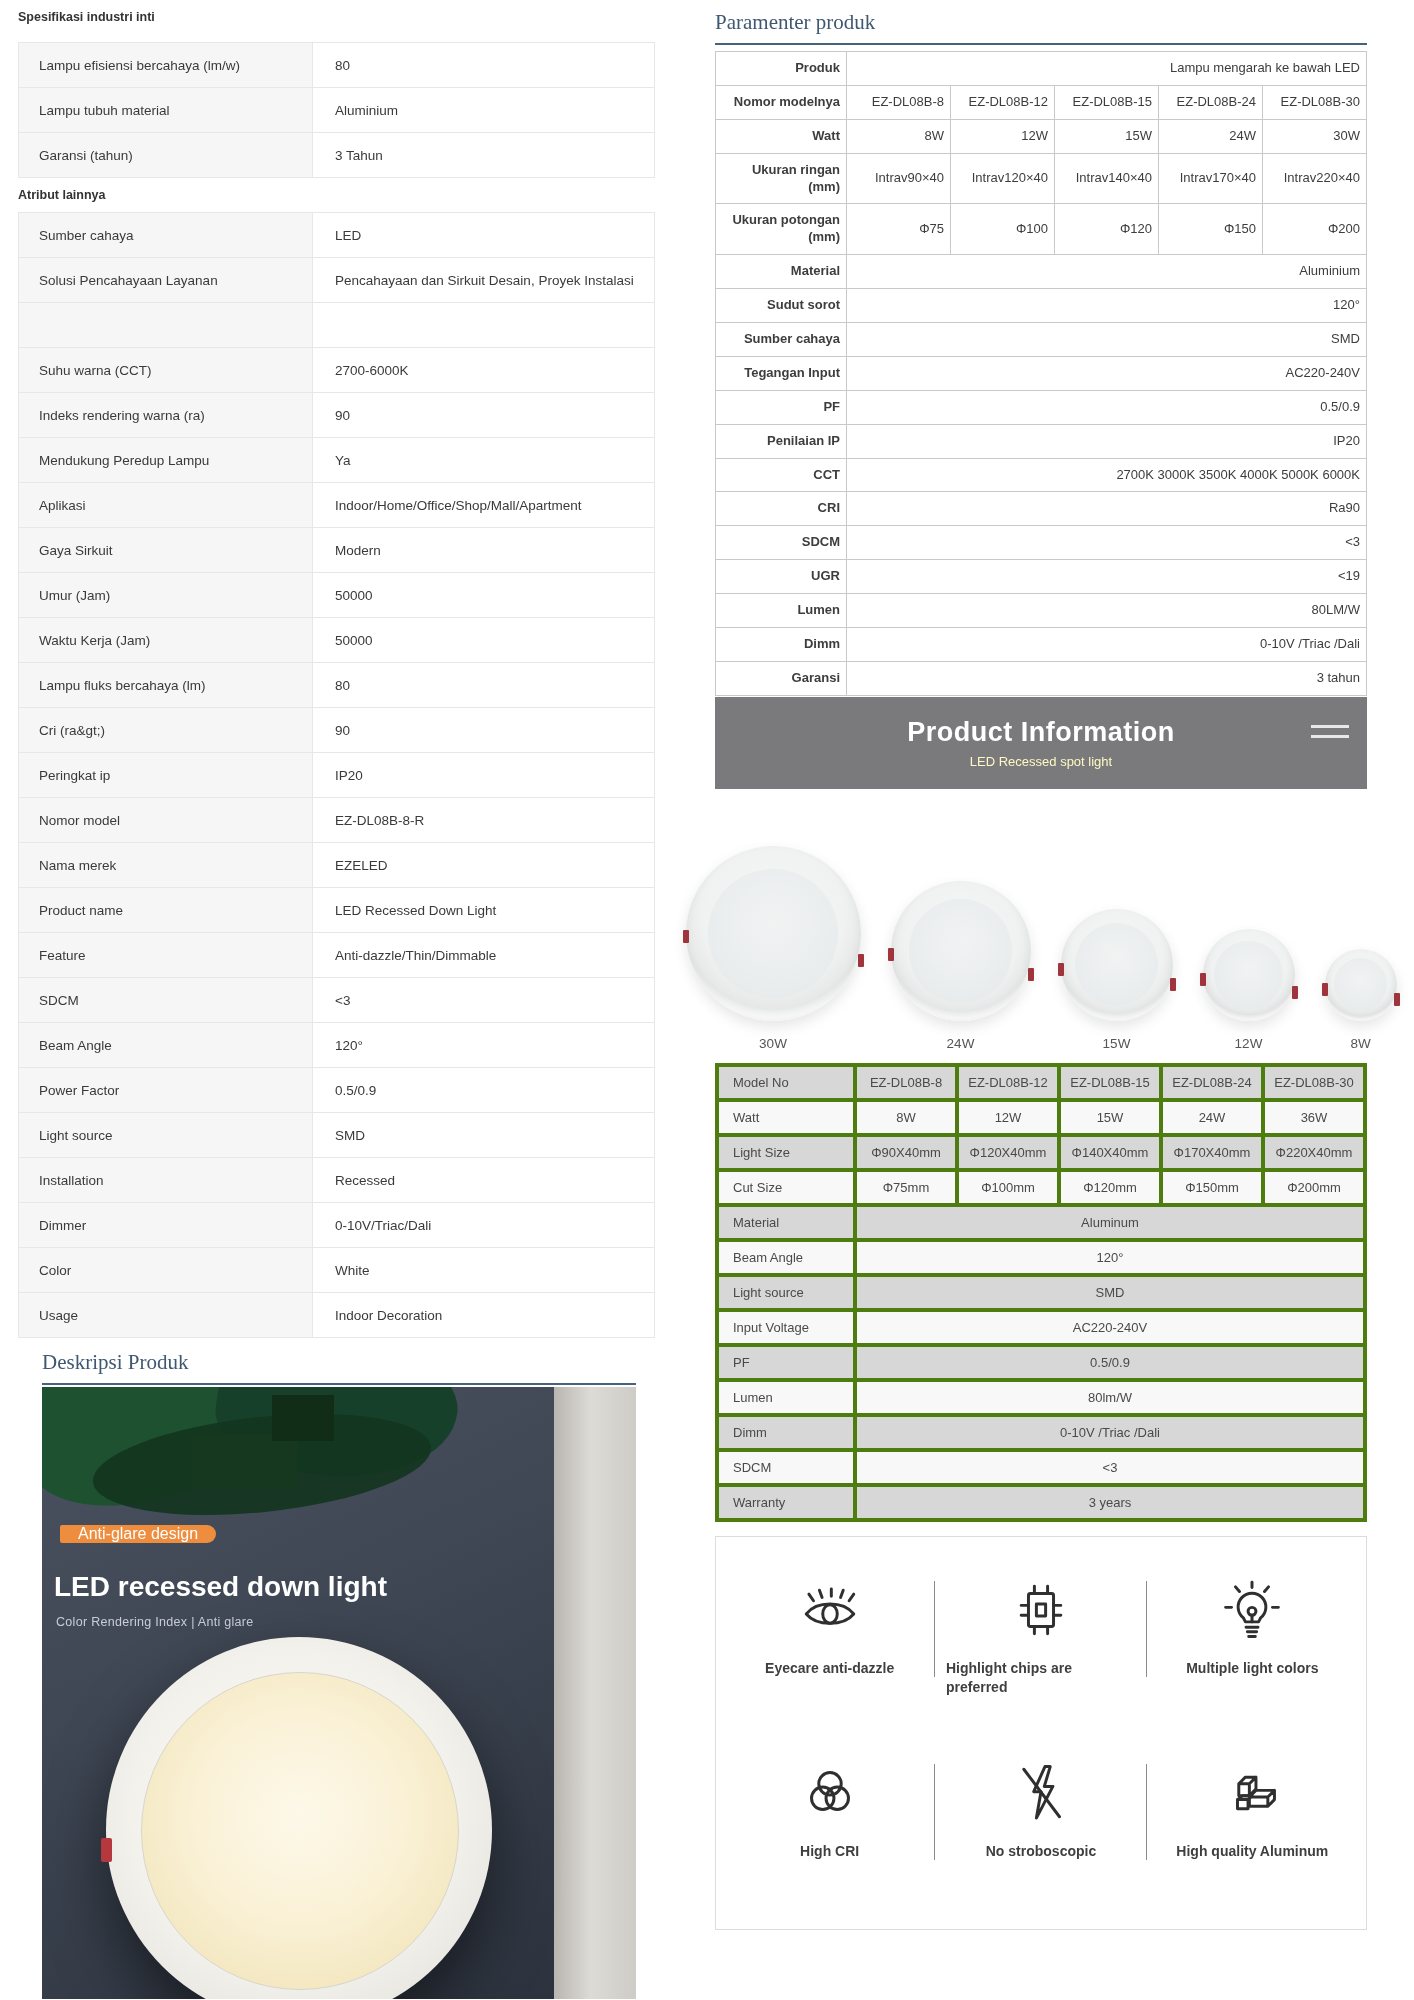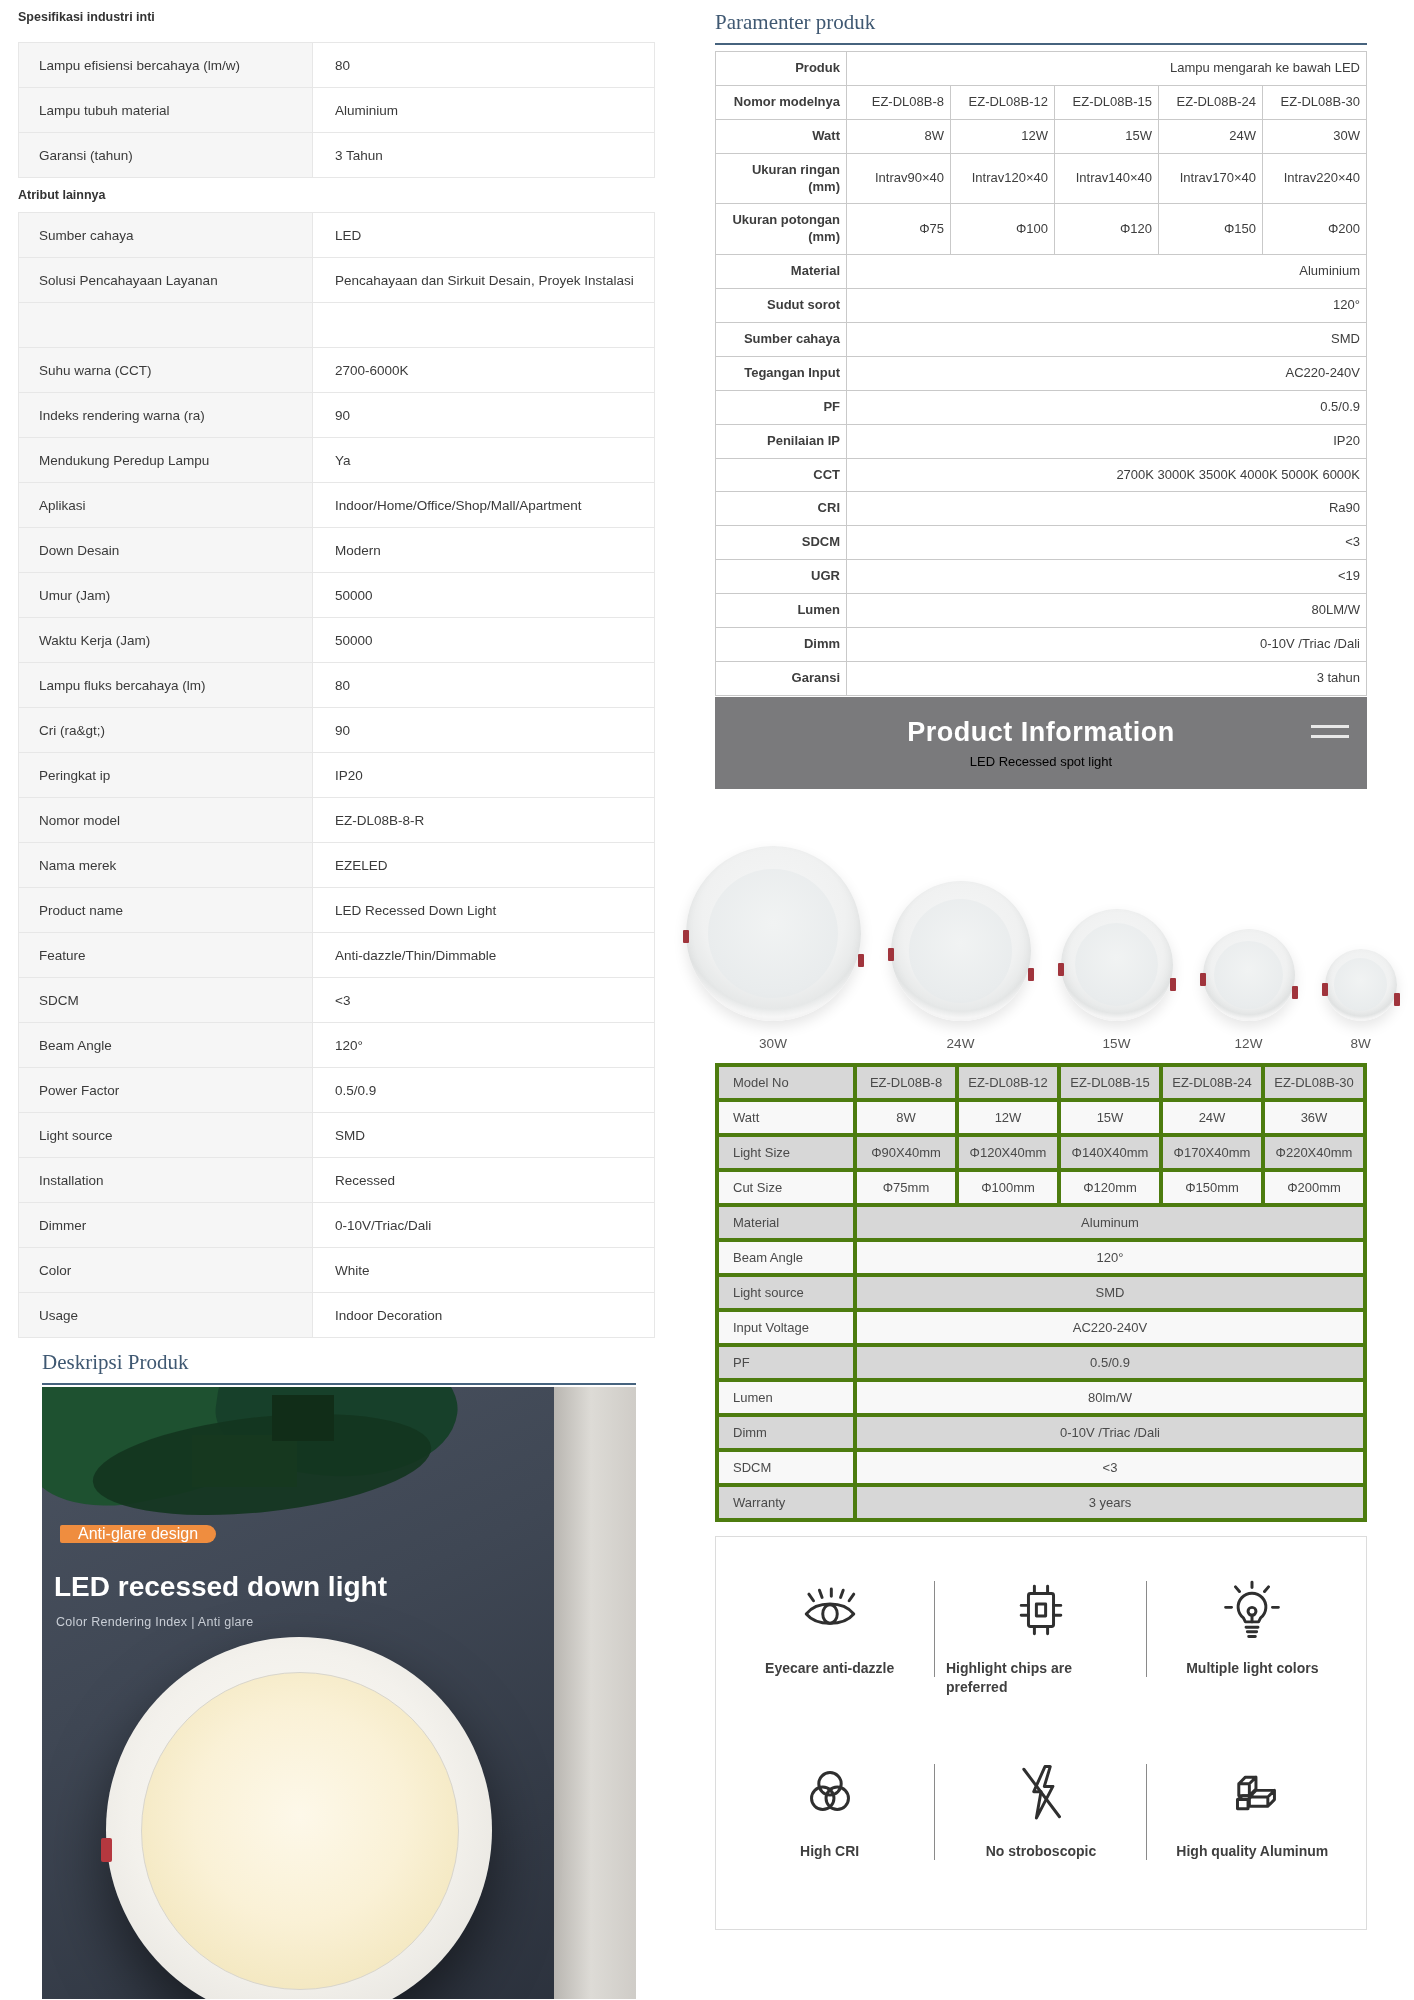--- a/index.html
+++ b/index.html
@@ -45,21 +45,21 @@
   .clipA{position:absolute;left:-5px;top:52%;width:11px;height:24px;background:#b5383f;border-radius:2px;}
   
   .colR{position:absolute;left:715px;top:0;width:652px;}
   table.ptab{border-collapse:collapse;width:100%;table-layout:fixed;margin-top:6px;}
   table.ptab td{border:1px solid #c9c9c9;font-size:13px;line-height:1.3;vertical-align:middle;
                 padding:8px 6px;color:#3d3d3d;text-align:right;}
   td.pl{font-weight:bold;color:#161616;text-align:left;width:118px;padding:8px 10px;background:#fff;}
   .banner{position:relative;margin-top:1px;height:92px;background:#7a7a7c;color:#fff;
           display:flex;flex-direction:column;align-items:center;justify-content:center;}
   .banner .bt{font-size:27px;font-weight:bold;letter-spacing:.5px;}
-  .banner .bs{font-size:13px;color:#000000;margin-top:6px;}
+  .banner .bs{font-size:13px;color:#fef9c3;margin-top:6px;}
   .mlines{position:absolute;right:18px;top:28px;}
   .mlines div{width:38px;height:3px;background:#e8e8e8;margin-bottom:7px;}
   .lampRow{height:262px;display:flex;align-items:flex-end;justify-content:center;gap:30px;
            padding-bottom:4px;background:#fff;}
   .lampFig{display:flex;flex-direction:column;align-items:center;}
   .lampC{position:relative;border-radius:50%;
          background:radial-gradient(circle at 50% 40%,#f6f7f7 0%,#f0f1f1 52%,#e6e8e8 68%,#fdfdfd 74%);
          box-shadow:0 6px 14px rgba(0,0,0,.10), inset 0 -4px 10px rgba(0,0,0,.05);}
   .lampC .face{position:absolute;left:13%;top:13%;width:74%;height:74%;border-radius:50%;
          background:radial-gradient(circle at 50% 42%,#f1f3f3 0%,#e9eced 70%,#e2e5e6 100%);}
@@ -135,21 +135,21 @@
           </tr>
       <tr>
             <td class="ll">Mendukung Peredup Lampu</td>
             <td class="lv">Ya</td>
           </tr>
       <tr>
             <td class="ll">Aplikasi</td>
             <td class="lv">Indoor/Home/Office/Shop/Mall/Apartment</td>
           </tr>
       <tr>
-            <td class="ll">Down Desain</td>
+            <td class="ll">Gaya Sirkuit</td>
             <td class="lv">Modern</td>
           </tr>
       <tr>
             <td class="ll">Umur (Jam)</td>
             <td class="lv">50000</td>
           </tr>
       <tr>
             <td class="ll">Waktu Kerja (Jam)</td>
             <td class="lv">50000</td>
           </tr>

